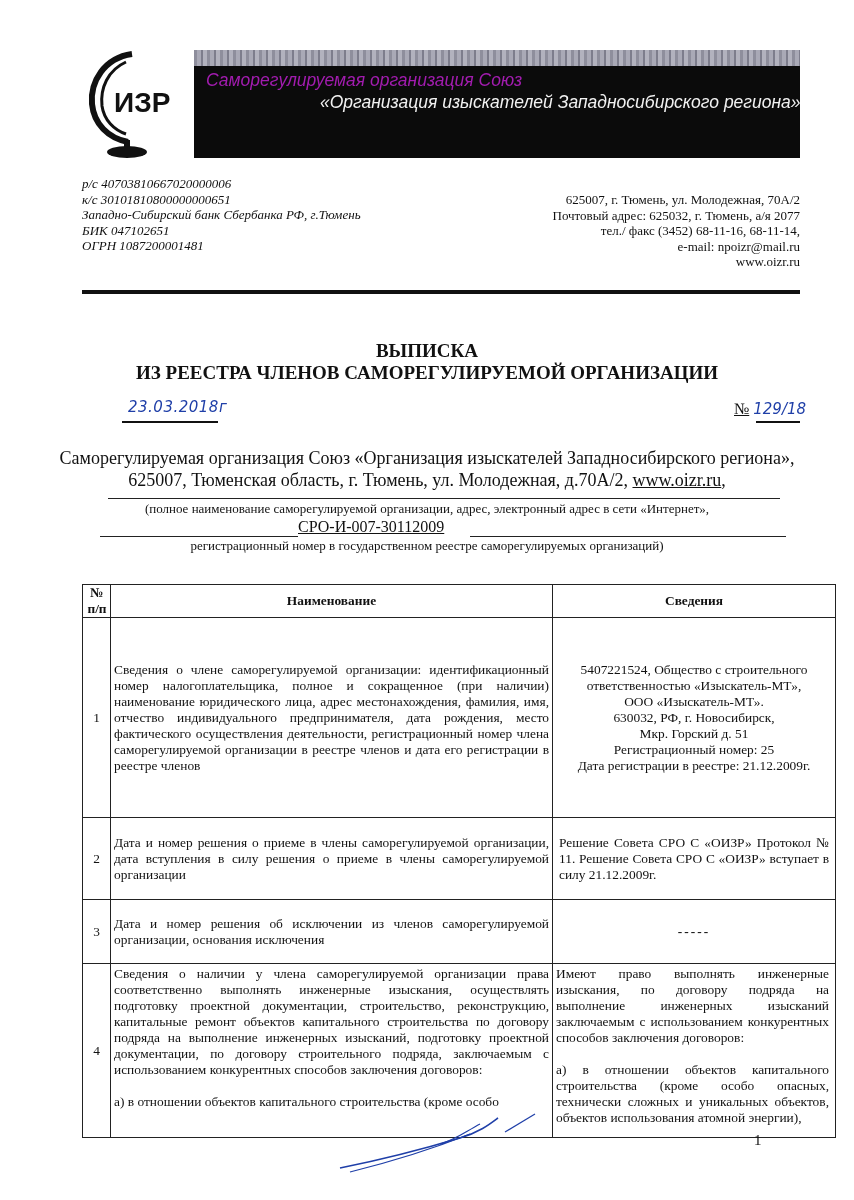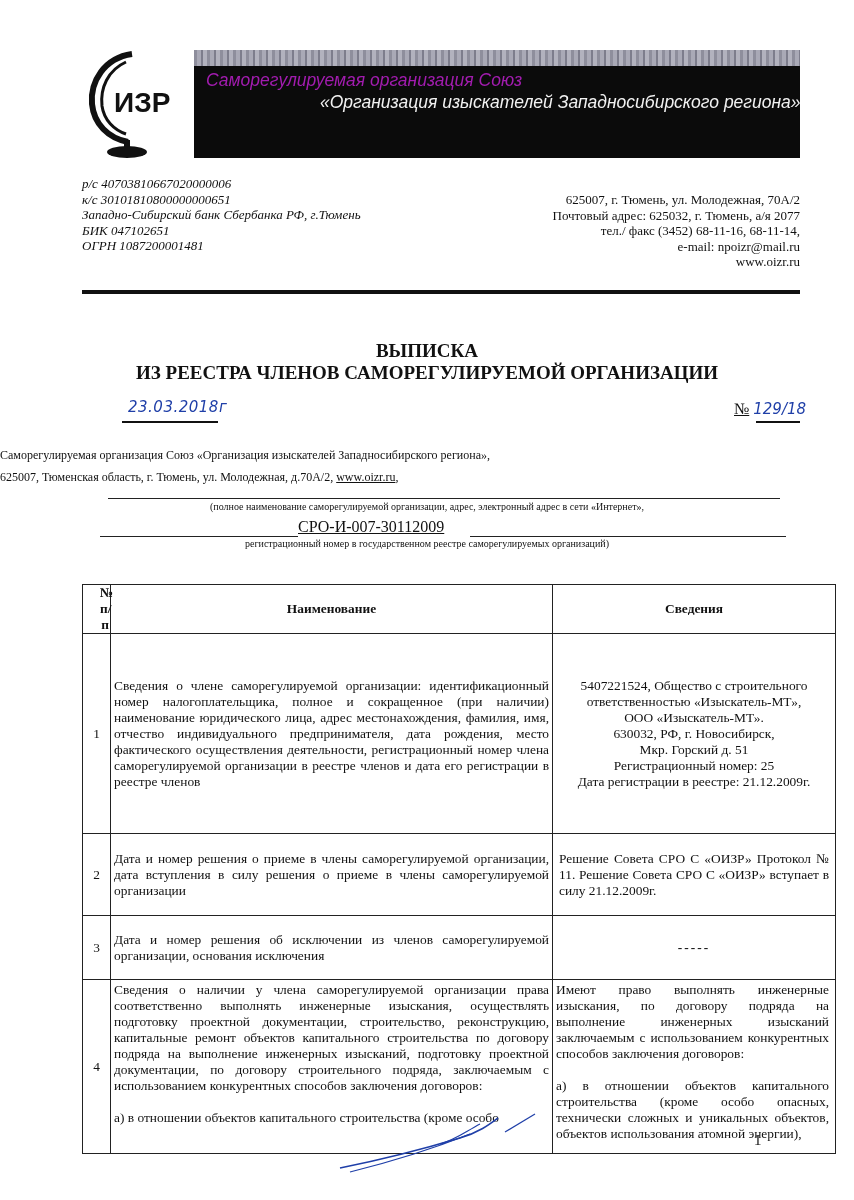--- a/index.html
+++ b/index.html
@@ -23,34 +23,34 @@
 
   .title { left: 0; width: 854px; text-align: center; font-weight: bold; font-size: 19px; }
   .date-hand { left: 128px; top: 398px; font-family: "DejaVu Sans", sans-serif; font-style: italic;
     color: #1f3fa8; font-size: 15px; letter-spacing: 0.5px; }
   .date-underline { left: 122px; top: 421px; width: 96px; height: 1.5px; background: #111; }
   .num-wrap { left: 734px; top: 400px; font-size: 16px; white-space: nowrap; }
   .num-sign { text-decoration: underline; }
   .num-hand { font-family: "DejaVu Sans", sans-serif; font-style: italic; color: #1f3fa8; font-size: 15px; }
   .num-underline { left: 756px; top: 421px; width: 44px; height: 1.5px; background: #111; }
 
-  .org-line { left: 0; width: 854px; font-size: 12px; white-space: nowrap; }
+  .org-line { left: 0; width: 854px; text-align: center; font-size: 18px; white-space: nowrap; }
   .org-link { text-decoration: underline; }
   .hline { height: 1px; background: #222; }
-  .caption { left: 0; width: 854px; text-align: center; font-size: 10px; white-space: nowrap; }
+  .caption { left: 0; width: 854px; text-align: center; font-size: 13px; white-space: nowrap; }
   .sro-num { left: 298px; top: 518px; font-size: 16px; text-decoration: underline; }
 
   
   .tbl { left: 82px; top: 584px; width: 712px; border-collapse: collapse; table-layout: fixed; }
   .tbl td, .tbl th { border: 1.3px solid #222; vertical-align: middle; font-size: 13.4px; line-height: 16px; }
   .tbl th { font-weight: bold; font-size: 13.4px; text-align: center; height: 32px; }
   .c-num { width: 28px; text-align: center; }
   .c-name { width: 442px; text-align: justify; padding: 2px 3px; }
   .c-info { width: 283px; padding: 2px 6px; }
-  .hdr-num { font-size: 11px; line-height: 12px; text-align: left; padding-left: 17px; }
+  .hdr-num { font-size: 11px; line-height: 12px; text-align: left; padding-left: 1px; }
   .center { text-align: center; }
   .info-just { text-align: justify; }
   .pagenum { left: 754px; top: 1132px; font-size: 15px; }
   .sig { left: 330px; top: 1110px; width: 220px; height: 70px; }
 </style>
 </head>
 <body>
 
 <div class="abs logo">
   <svg width="100" height="112" viewBox="0 0 100 112">

